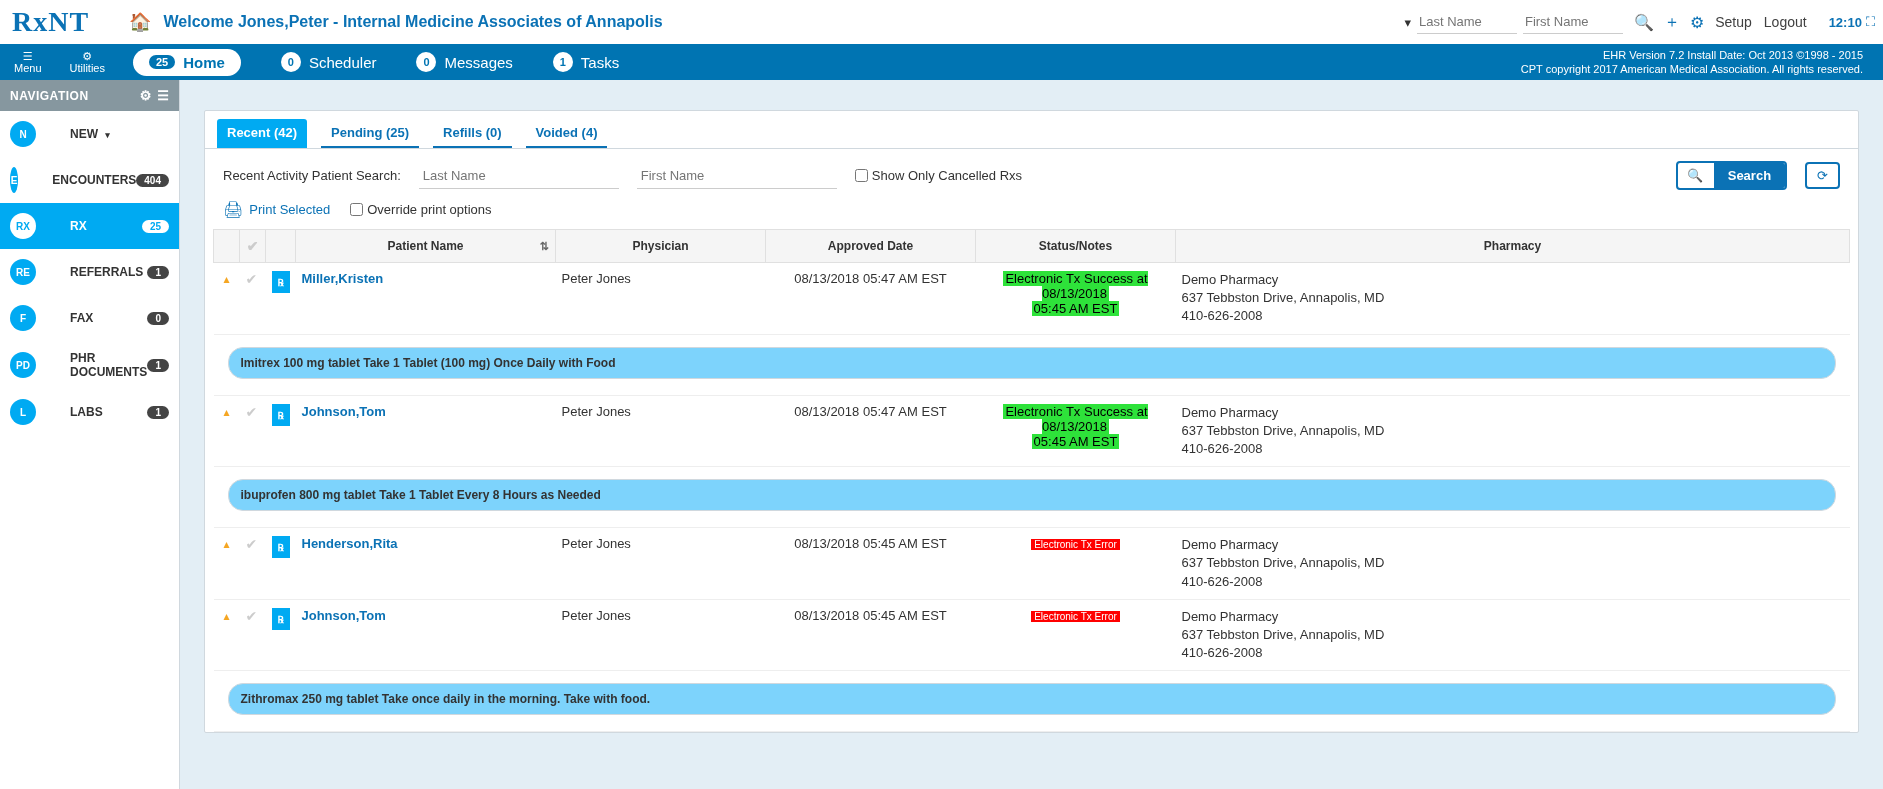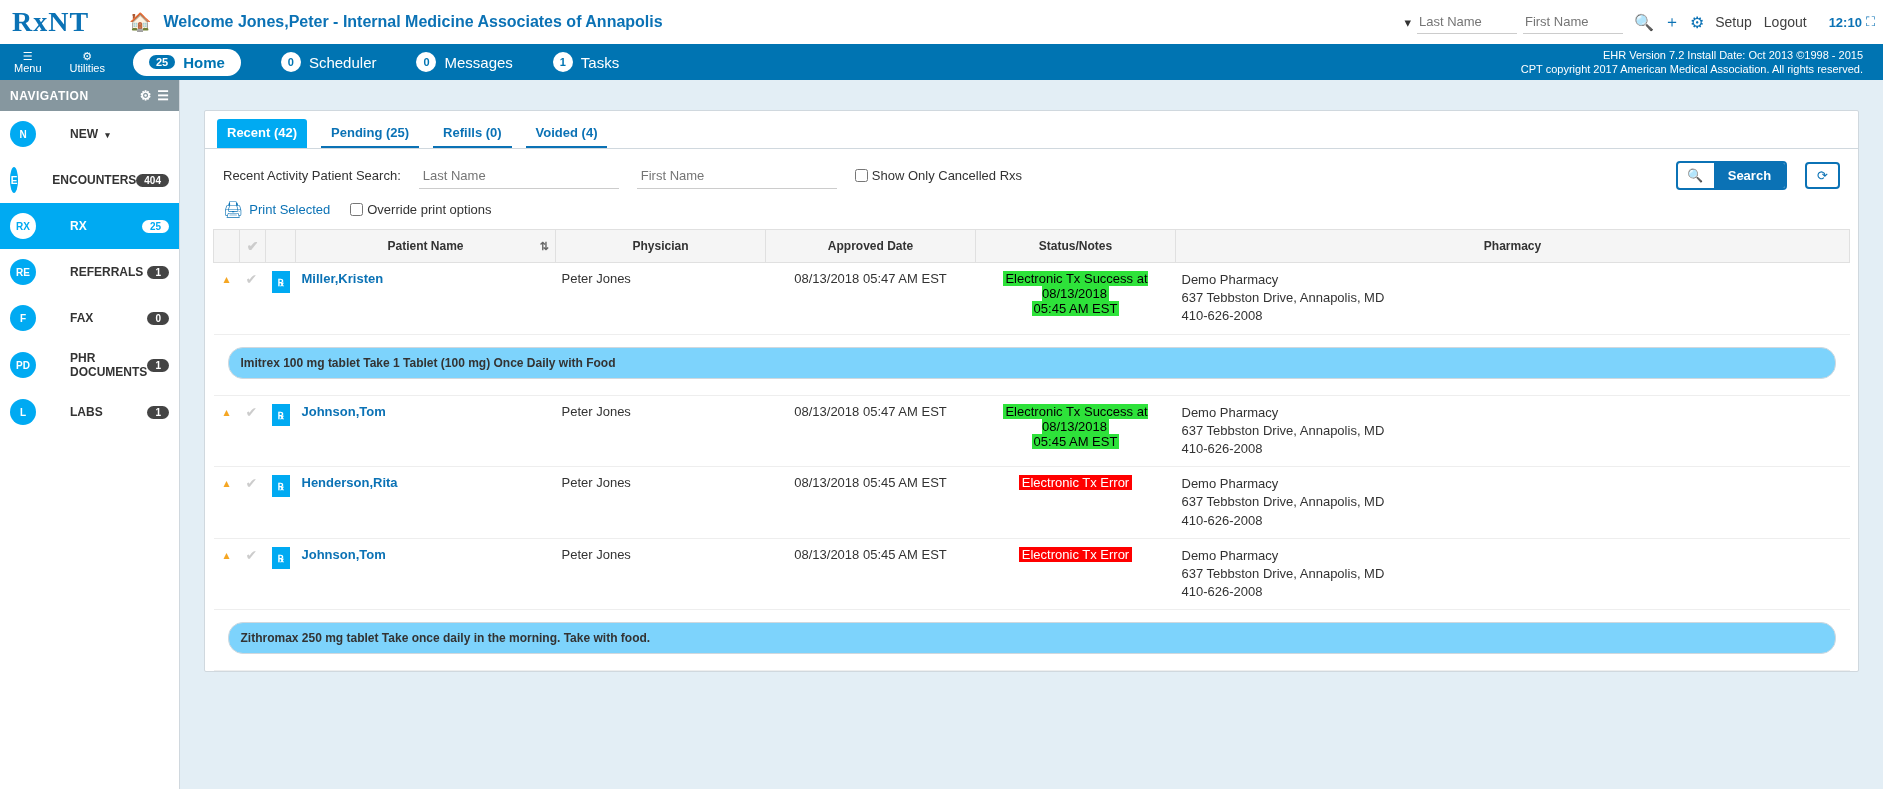--- a/index.html
+++ b/index.html
@@ -82,21 +82,21 @@
   .w-name { width: 260px; } .w-phys { width: 210px; } .w-date { width: 210px; text-align:center;} .w-stat { width: 200px; } .w-pharm { }
 
   .tbl tbody td { border-bottom: 1px solid #eee; padding: 8px 6px; font-size: 13px; vertical-align: top; }
   .row-main td:first-child { text-align: center; }
   .exp-ico { color: #f5a623; cursor: pointer; font-size: 12px; }
   .chk-ico { color: #ccc; font-size: 14px; }
   .rx-ico { display: inline-flex; width: 18px; height: 22px; background: #00aaf2; color: #fff; font-size: 10px; font-family: Georgia, serif; align-items: center; justify-content: center; font-weight: bold; }
   .patient { color: #0b72b5; font-weight: bold; cursor: pointer; }
   .td-date { text-align: center; }
   .status-ok { background: #2ee23a; color: #000; padding: 0 2px; display: inline; font-size: 13px; }
-  .status-err { background: #ff0000; color: #fff; padding: 0 3px; display: inline; font-size: 13px; }
+  .status-err { background: #ff0000; color: #fff; padding: 0 3px; display: inline; font-size: 10px; }
   .stat-cell { text-align: center; }
   .pharm { line-height: 1.4; margin-top: 16px; }
 
   .row-med td { padding: 0; border: none; }
   .med-box { margin: 4px 8px 8px 8px; border: 1px solid #d0d8de; border-radius: 15px; padding: 8px 12px; font-size: 12px; font-weight: bold; color: #333; background: #7dd3fc; }
 </style>
 </head>
 <body>
 
 <div class="hdr">
@@ -263,20 +263,25 @@
             <tr class="row-main">
               <td><span class="exp-ico">▴</span></td>
               <td><span class="chk-ico">✔</span></td>
               <td><span class="rx-ico">℞</span></td>
               <td><span class="patient">Johnson,Tom</span></td>
               <td>Peter Jones</td>
               <td class="td-date">08/13/2018 05:47 AM EST</td>
               <td class="stat-cell"><span class="status-ok">Electronic Tx Success at 08/13/2018</span><br><span class="status-ok">05:45 AM EST</span></td>
               <td class="pharm">Demo Pharmacy<br>637 Tebbston Drive, Annapolis, MD<br>410-626-2008</td>
             </tr>
+            <tr class="row-med">
+              <td colspan="8">
+                <div class="med-box">ibuprofen 800 mg tablet Take 1 Tablet Every 8 Hours as Needed</div>
+              </td>
+            </tr>
             <tr class="row-main">
               <td><span class="exp-ico">▴</span></td>
               <td><span class="chk-ico">✔</span></td>
               <td><span class="rx-ico">℞</span></td>
               <td><span class="patient">Henderson,Rita</span></td>
               <td>Peter Jones</td>
               <td class="td-date">08/13/2018 05:45 AM EST</td>
               <td class="stat-cell"><span class="status-err">Electronic Tx Error</span></td>
               <td class="pharm">Demo Pharmacy<br>637 Tebbston Drive, Annapolis, MD<br>410-626-2008</td>
             </tr>

